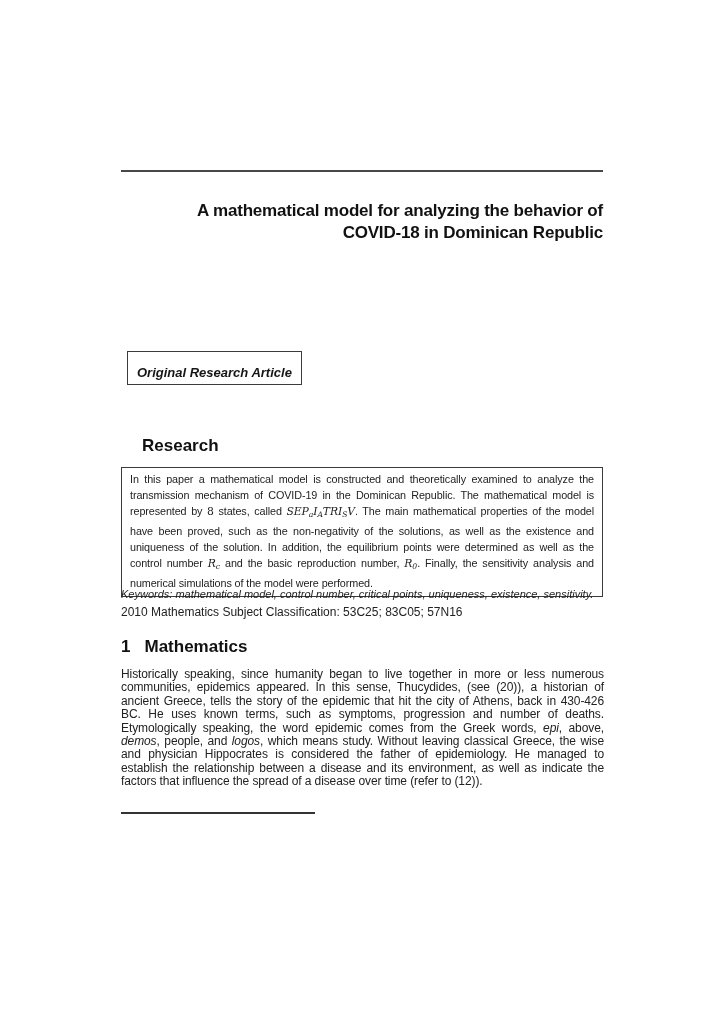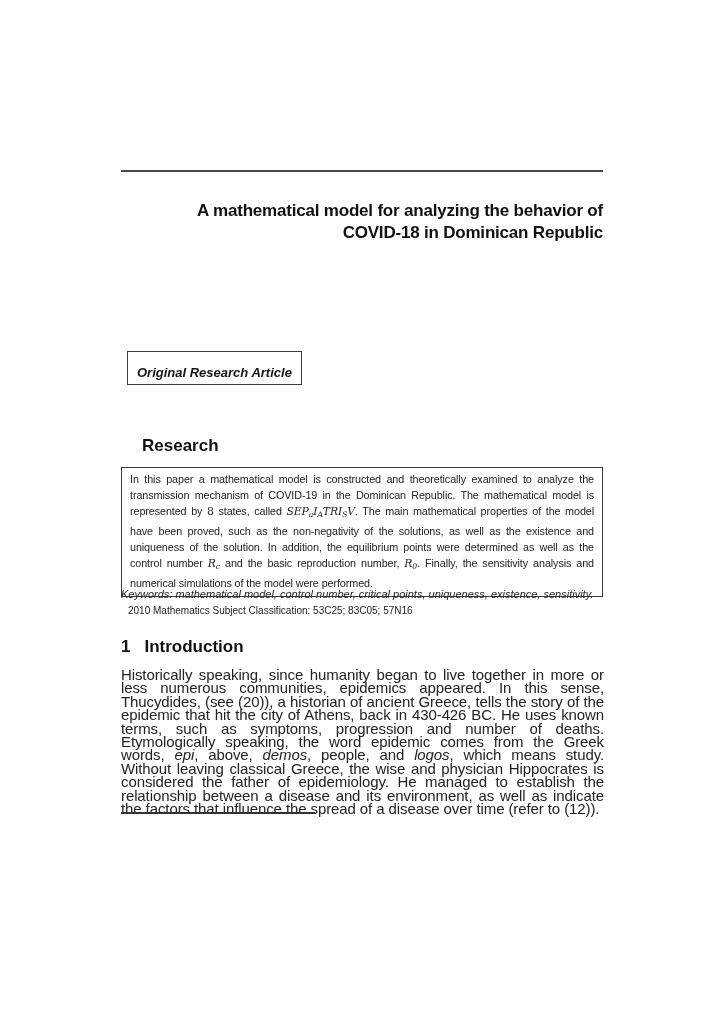--- a/index.html
+++ b/index.html
@@ -65,39 +65,39 @@
   .keywords-line {
     position: absolute;
     left: 121px; top: 588px;
     width: 482px;
     font-style: italic;
     font-size: 11px;
     color: #222222;
   }
   .msc-line {
     position: absolute;
-    left: 128px; top: 605px;
+    left: 121px; top: 605px;
     width: 482px;
-    font-size: 10px;
+    font-size: 12px;
     color: #222222;
   }
   .section-heading {
     position: absolute;
     left: 121px; top: 637px;
     display: flex;
     gap: 14px;
     font-weight: bold;
     font-size: 17px;
     color: #111111;
   }
   .intro-body {
     position: absolute;
     left: 121px; top: 668px;
     width: 483px;
-    font-size: 15px;
+    font-size: 12px;
     line-height: 13.4px;
     letter-spacing: -0.1px;
     text-align: justify;
     color: #222222;
   }
   .intro-body p { margin: 0; }
   .intro-body p.indented { text-indent: 15px; }
   .rule-footnote {
     position: absolute;
     left: 121px; top: 812px;
@@ -127,21 +127,21 @@
   <div class="abstract-heading">Research</div>
 
   <div class="abstract-box"><span>In this paper a mathematical model is constructed and theoretically examined to analyze the transmission mechanism of COVID-19 in the Dominican Republic.  The mathematical model is represented by </span><span class="math-up">8</span><span> states, called </span><span class="math">SEP</span><span class="math sub">a</span><span class="math">I</span><span class="math sub">A</span><span class="math">TRI</span><span class="math sub">S</span><span class="math">V</span><span>. The main mathematical properties of the model have been proved, such as the non-negativity of the solutions, as well as the existence and uniqueness of the solution.  In addition, the equilibrium points were determined as well as the control number </span><span class="math">R</span><span class="math sub">c</span><span> and the basic reproduction number, </span><span class="math">R</span><span class="math sub">0</span><span>.  Finally, the sensitivity analysis and numerical simulations of the model were performed.</span></div>
 
   <div class="keywords-line">Keywords: mathematical model, control number, critical points, uniqueness, existence, sensitivity.</div>
 
   <div class="msc-line">2010 Mathematics Subject Classification: 53C25; 83C05; 57N16</div>
 
   <div class="section-heading">
     <span>1</span>
-    <span>Introduction</span>
+    <span>Mathematics</span>
   </div>
 
   <div class="intro-body">
     <p><span>Historically speaking, since humanity began to live together in more or less numerous communities, epidemics appeared.  In this sense, Thucydides, (see (20)), a historian of ancient Greece, tells the story of the epidemic that hit the city of Athens, back in 430-426 BC. He uses known terms, such as symptoms, progression and number of deaths.  Etymologically speaking, the word epidemic comes from the Greek words, </span><span class="it">epi</span><span>, above, </span><span class="it">demos</span><span>, people, and </span><span class="it">logos</span><span>, which means study.  Without leaving classical Greece, the wise and physician Hippocrates is considered the father of epidemiology.  He managed to establish the relationship between a disease and its environment, as well as indicate the factors that influence the spread of a disease over time (refer to (12)).</span></p>
   </div>
 
   <div class="rule-footnote"></div>
 
 </div>
 

